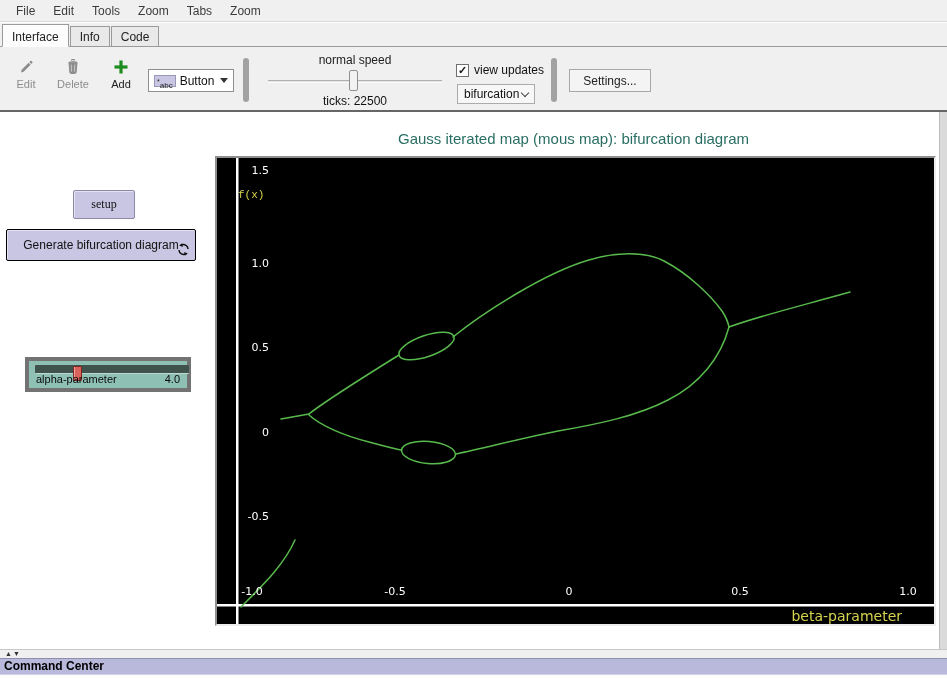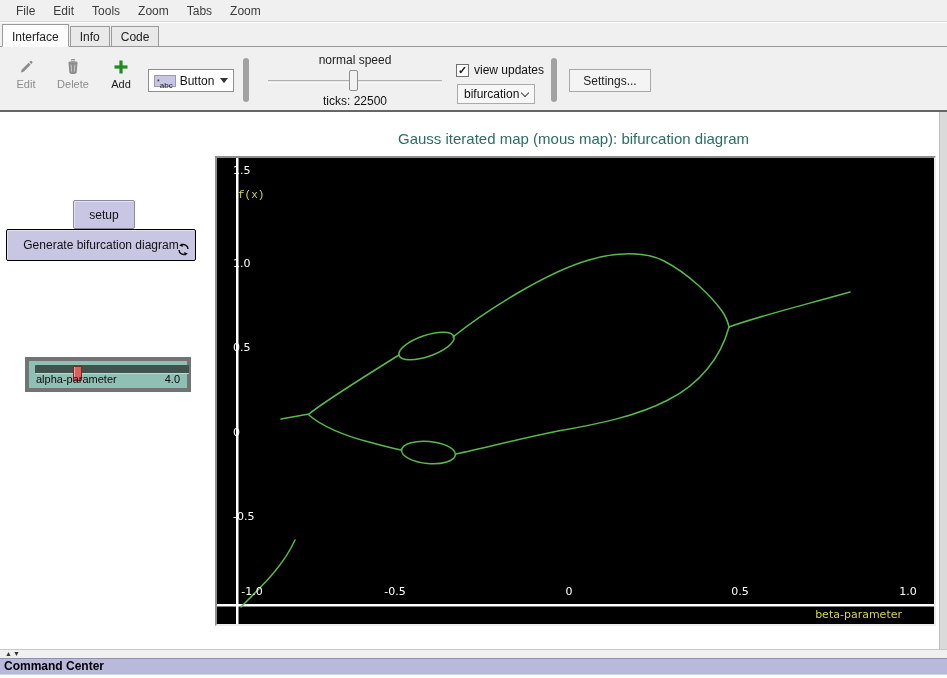--- a/index.html
+++ b/index.html
@@ -72,47 +72,47 @@
   .right-strip { position:absolute; left:939px; top:112px; width:8px; height:537px;
     background:#dadada; border-left:1px solid #bdbdbd; }
 
   .plot-title { position:absolute; left:215px; top:18px; width:717px;
     text-align:center; font-size:15px; color:#2a6e63; }
 
   .nl-button { position:absolute; background:#c9c6e3; border:1px solid #8b89a6;
     border-radius:2px; font-size:12px; color:#111; display:flex;
     align-items:center; justify-content:center;
     box-shadow: inset 1px 1px 0 #e3e1f2; }
-  .btn-setup { left:73px; top:88px; width:62px; height:29px; }
+  .btn-setup { left:73px; top:78px; width:62px; height:29px;font-family:Liberation Serif, serif; }
   .btn-generate { left:6px; top:117px; width:190px; height:32px;
     border:1px solid #000; }
   .forever-icon { position:absolute; right:5px; bottom:4px; }
 
   .nl-slider { position:absolute; left:25px; top:198px; width:166px; height:35px;
     background:#8fc0b4; border:4px solid #737373;margin-top:47px; }
   .sl-track { position:absolute; left:6px; top:4px; width:154px; height:9px;
     background:#3f524c; border-bottom:1px solid #bcd9d0; border-radius:1px; }
   .sl-thumb { position:absolute; left:38px; top:1px; width:9px; height:15px;
     background:#d9625c; border:1px solid #7c2523; border-radius:1px;
     box-shadow: inset 1px 0 0 #f0a09a; }
   .sl-label { position:absolute; left:7px; bottom:3px; font-size:11px; color:#0a0a0a; }
   .sl-value { position:absolute; right:7px; bottom:3px; font-size:11px; color:#0a0a0a; }
 
   
   .plot-pane { position:absolute; left:215px; top:44px; width:721px; height:470px;
     background:#000; border:2px solid; border-color:#8f8f8f #ededed #ededed #8f8f8f; }
   .plot-inner { position:absolute; left:0; top:0; width:717px; height:466px; }
   .plot-inner svg { position:absolute; left:0; top:0; }
-  .ytick { position:absolute; left:16px; width:36px; text-align:left;
+  .ytick { position:absolute; left:16px; width:36px; text-align:right;
     font-size:11px; color:#fff; font-family:"DejaVu Sans", sans-serif; }
   .xtick { position:absolute; top:427px; width:40px; text-align:center;
     font-size:11px; color:#fff; font-family:"DejaVu Sans", sans-serif; }
   .pen-ylabel { position:absolute; left:21px; top:31px; font-size:11px;
     color:#d6d34f; font-family:Liberation Mono, monospace; }
-  .pen-xlabel { position:absolute; right:32px; top:450px; font-size:11px;
+  .pen-xlabel { position:absolute; right:32px; top:450px; font-size:14px;
     color:#d6d34f; font-family:"DejaVu Sans", sans-serif; }
 
   
   .splitter { position:absolute; left:0; top:649px; width:947px; height:9px;
     background:#f0f0f0; border-top:1px solid #c8c8c8; }
   .split-arrows { position:absolute; left:5px; top:0px; font-size:7px;
     color:#333; letter-spacing:1px; line-height:8px; }
   .cmdbar { position:absolute; left:0; top:658px; width:947px; height:16px;
     background:#b9b9dc; border-top:1px solid #8f8fae;
     font-size:12px; font-weight:bold; color:#000; padding-left:4px;

